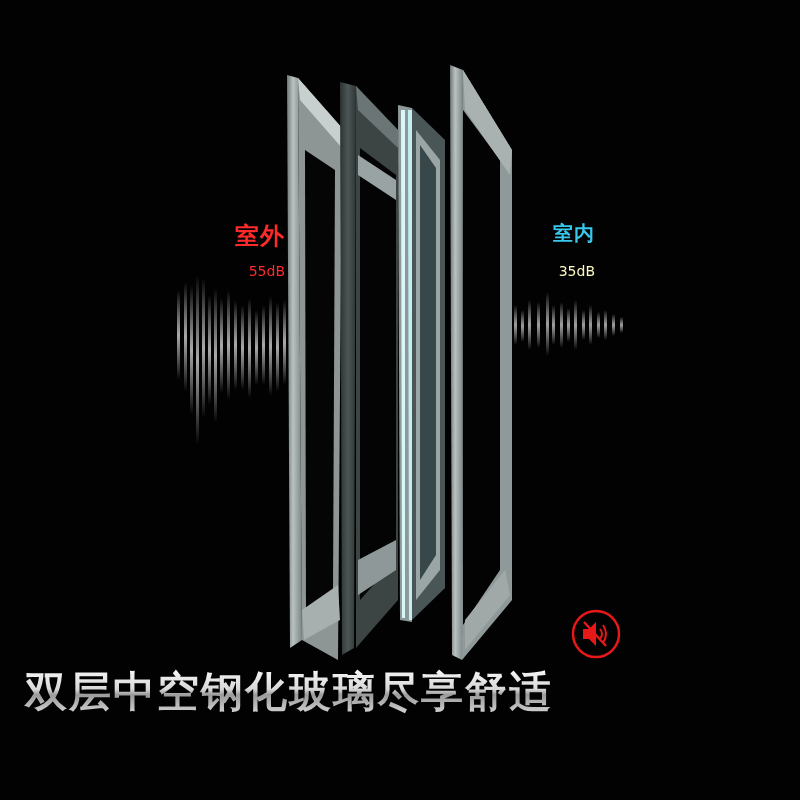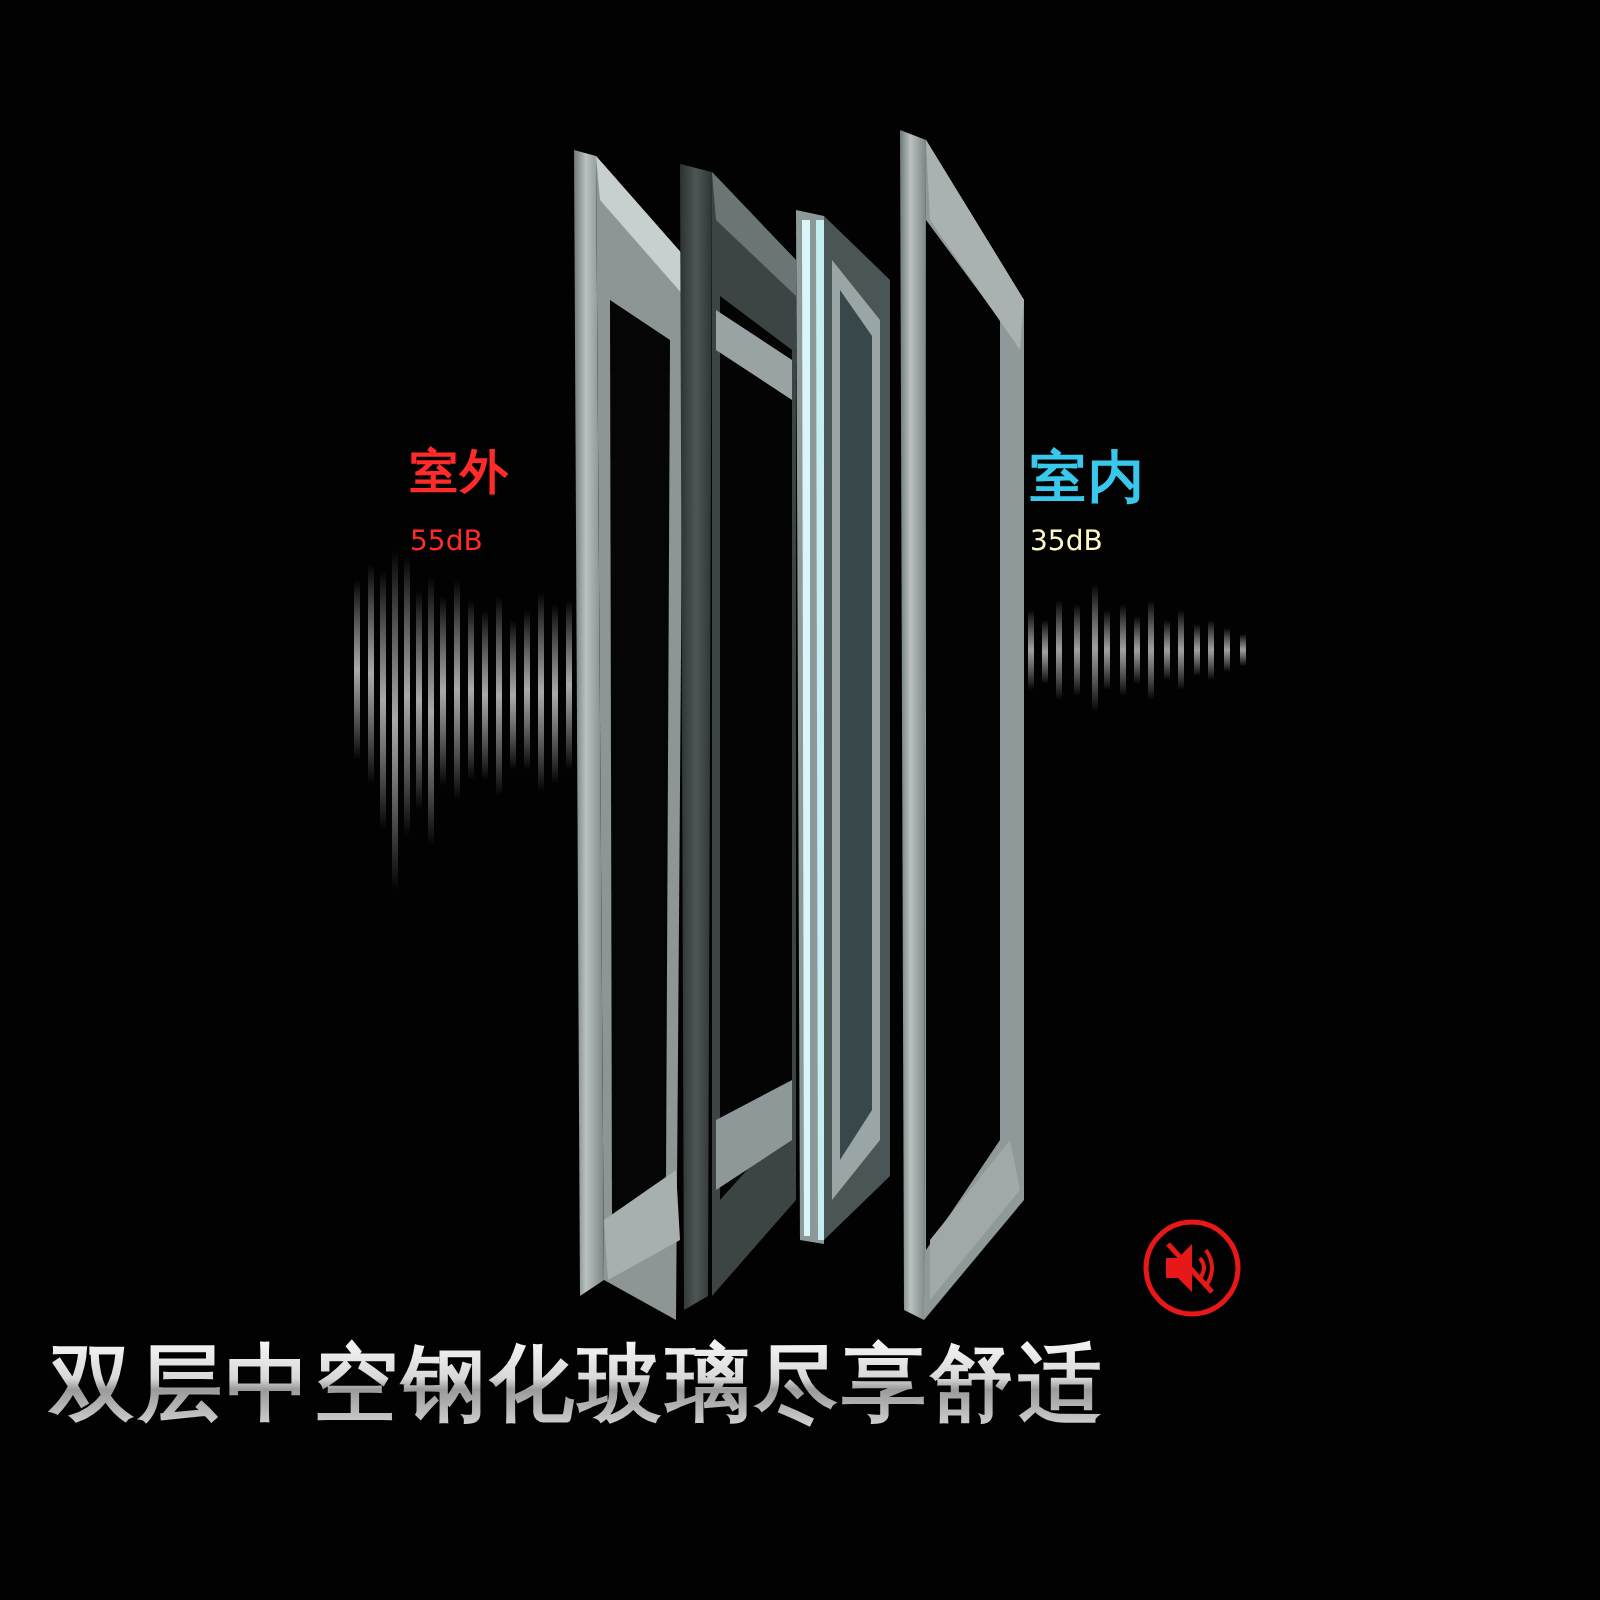--- a/index.html
+++ b/index.html
@@ -1,22 +1,22 @@
 <!DOCTYPE html>
 <html><head>
 <meta charset="utf-8">
 <style>
   html, body { margin:0; padding:0; background:#000; }
   body { width:800px; height:800px; position:relative; overflow:hidden; font-family:"DejaVu Sans", sans-serif; }
   .stage { position:absolute; left:0; top:0; width:800px; height:800px; background:#020202; }
   svg.scene { position:absolute; left:0; top:0; }
-  .label { position:absolute; text-align:left; font-weight:bold; }
+  .label { position:absolute; text-align:right; font-weight:bold; }
   .outdoor-title { left:205px; top:220px; width:80px; font-size:24px; color:#ff2a2a; letter-spacing:1px; }
   .outdoor-db { left:205px; top:263px; width:80px; font-size:14px; color:#ff2a2a; font-weight:normal; }
-  .indoor-title { left:515px; top:220px; width:80px; font-size:28px; color:#39c8ec; letter-spacing:1px; }
+  .indoor-title { left:515px; top:220px; width:80px; font-size:20px; color:#39c8ec; letter-spacing:1px; }
   .indoor-db { left:515px; top:263px; width:80px; font-size:14px; color:#fef9c3; font-weight:normal; }
   .headline { position:absolute; left:0; top:664px; width:800px; text-align:left; font-size:42px; font-weight:bold; letter-spacing:2px;
     color:#e8e8e8; background:linear-gradient(180deg,#ffffff 0%,#d8d8d8 45%,#9a9a9a 55%,#e6e6e6 100%); -webkit-background-clip:text; background-clip:text;padding-left:25px; -webkit-text-fill-color:transparent; }
 </style>
 </head>
 <body>
 
 <div class="stage">
 
   <svg class="scene" width="800" height="800" viewBox="0 0 800 800">

